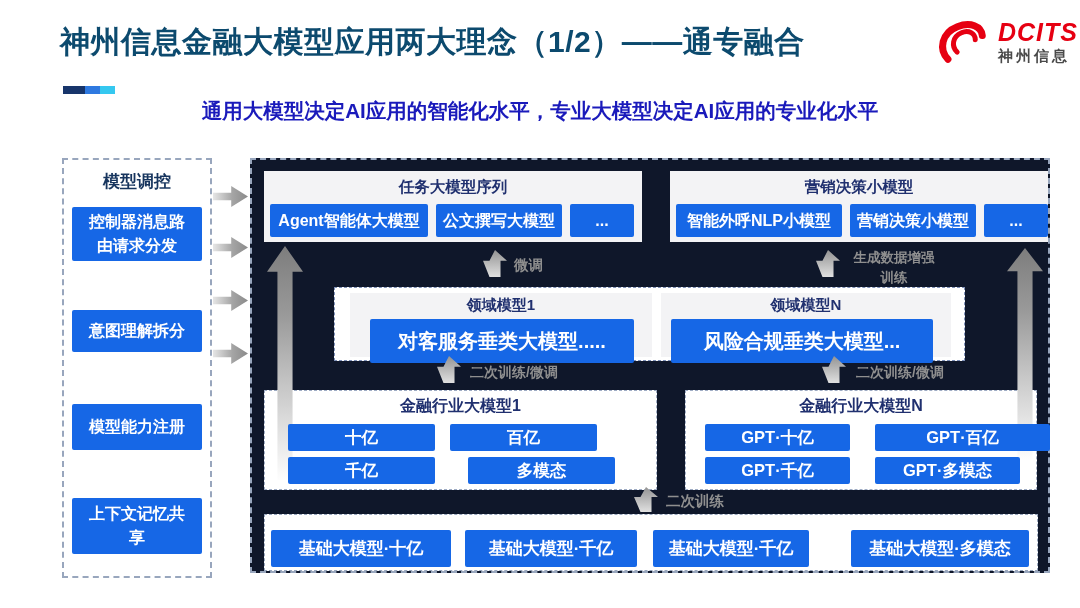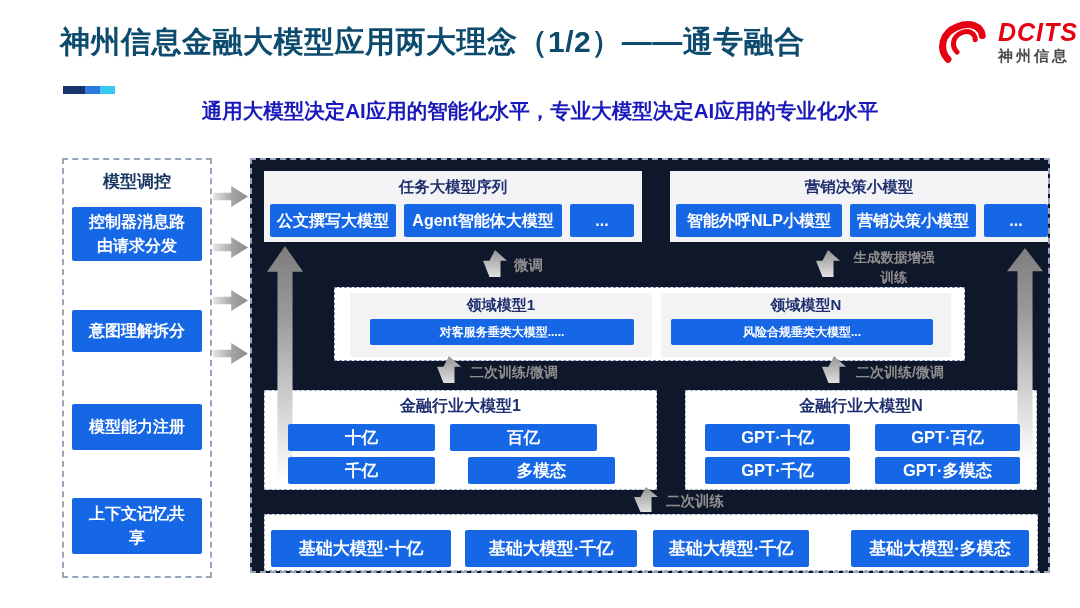--- a/index.html
+++ b/index.html
@@ -50,21 +50,21 @@
     border:2px dashed #98A6BD;box-sizing:border-box;background:#0f172a;}
   .task-panel{position:absolute;top:11px;height:71px;background:#F3F3F5;}
   .task-panel .panel-title{margin-top:6px;font-size:15.5px;}
   .task-row{position:absolute;left:6px;top:33px;height:33px;display:flex;gap:8px;}
   .task-row .bluebox{font-size:16px;height:33px;}
   
   .domain-wrap{position:absolute;left:82px;top:127px;width:631px;height:74px;
     border:1.5px dashed #7E90B8;box-sizing:border-box;background:#fff;}
   .domain-panel{position:absolute;top:5px;height:64px;background:#F3F3F5;}
   .domain-panel .panel-title{margin-top:3px;font-size:15px;}
-  .domain-panel .bluebox{position:absolute;top:26px;height:26px;font-size:12px;}
+  .domain-panel .bluebox{position:absolute;top:26px;height:44px;font-size:20px;}
   
   .industry{position:absolute;top:230px;height:100px;border:1.5px dashed #9FACC4;
     box-sizing:border-box;background:#fff;}
   .industry .panel-title{margin-top:5px;font-size:16px;}
   .industry .bluebox{position:absolute;height:27px;font-size:16.5px;z-index:5;}
   
   .base-wrap{position:absolute;left:12px;top:354px;width:774px;height:57px;
     border:1.5px dashed #98A6BD;box-sizing:border-box;background:#fff;}
   .base-wrap .bluebox{position:absolute;top:15px;height:37px;font-size:17px;}
 </style>
@@ -106,22 +106,22 @@
   <div class="arrow-right" style="left:213px;top:186px;"></div>
   <div class="arrow-right" style="left:213px;top:237px;"></div>
   <div class="arrow-right" style="left:213px;top:290px;"></div>
   <div class="arrow-right" style="left:213px;top:343px;"></div>
 
   <div class="main">
 
     <div class="task-panel" style="left:12px;width:378px;">
       <div class="panel-title">任务大模型序列</div>
       <div class="task-row">
+        <div class="bluebox" style="width:158px;">Agent智能体大模型</div>
         <div class="bluebox" style="width:126px;">公文撰写大模型</div>
-        <div class="bluebox" style="width:158px;">Agent智能体大模型</div>
         <div class="bluebox" style="width:64px;">...</div>
       </div>
     </div>
 
     <div class="task-panel" style="left:418px;width:378px;">
       <div class="panel-title">营销决策小模型</div>
       <div class="task-row">
         <div class="bluebox" style="width:166px;">智能外呼NLP小模型</div>
         <div class="bluebox" style="width:126px;">营销决策小模型</div>
         <div class="bluebox" style="width:64px;">...</div>
@@ -154,21 +154,21 @@
       <div class="panel-title">金融行业大模型1</div>
       <div class="bluebox" style="left:23px;top:33px;width:147px;">十亿</div>
       <div class="bluebox" style="left:185px;top:33px;width:147px;">百亿</div>
       <div class="bluebox" style="left:23px;top:66px;width:147px;">千亿</div>
       <div class="bluebox" style="left:185px;top:66px;width:147px;margin-left:18px;">多模态</div>
     </div>
 
     <div class="industry" style="left:433px;width:352px;">
       <div class="panel-title">金融行业大模型N</div>
       <div class="bluebox" style="left:19px;top:33px;width:145px;">GPT·十亿</div>
-      <div class="bluebox" style="left:189px;top:33px;width:145px;">GPT·百亿</div>
+      <div class="bluebox" style="left:189px;top:33px;width:175px;">GPT·百亿</div>
       <div class="bluebox" style="left:19px;top:66px;width:145px;">GPT·千亿</div>
       <div class="bluebox" style="left:189px;top:66px;width:145px;">GPT·多模态</div>
     </div>
 
     <div class="arrow-up-sm" style="left:382px;top:327px;height:25px;"></div>
     <div class="gray-label" style="left:414px;top:332px;font-size:14.5px;">二次训练</div>
 
     <div class="base-wrap">
       <div class="bluebox" style="left:6px;width:180px;">基础大模型·十亿</div>
       <div class="bluebox" style="left:200px;width:172px;">基础大模型·千亿</div>

